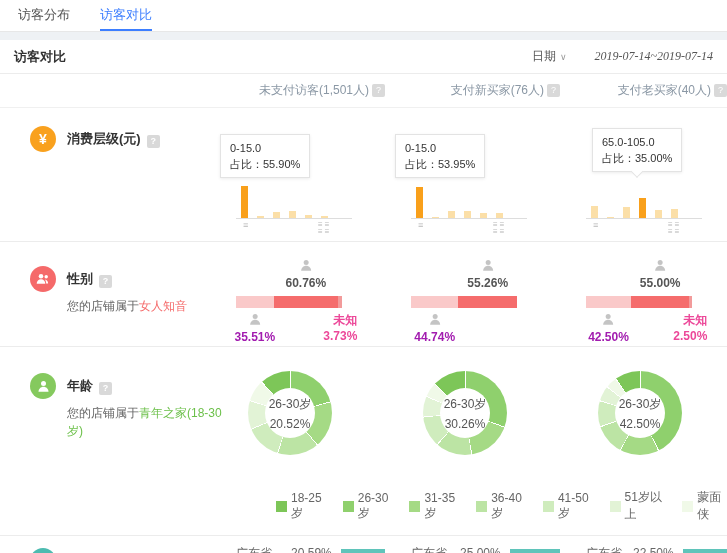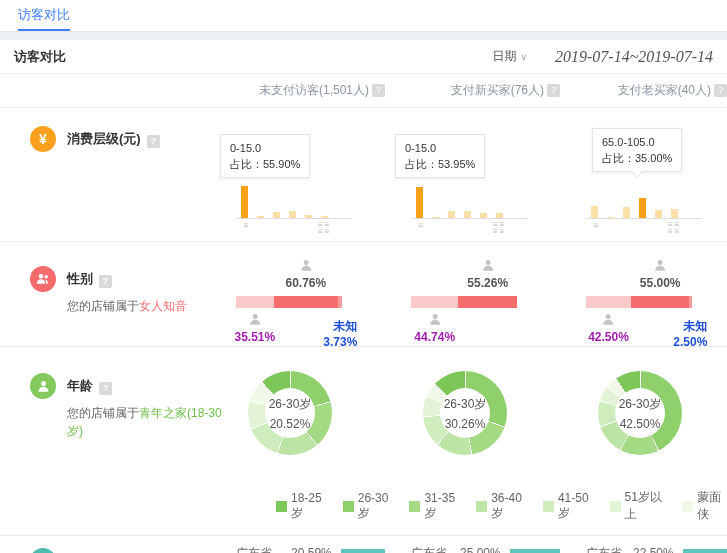--- a/index.html
+++ b/index.html
@@ -9,21 +9,21 @@
   }
   .tabbar{height:31px;border-bottom:1px solid #e7e7e7;display:flex;align-items:stretch;padding-left:18px;gap:30px;background:#fff;}
   .tab{font-size:13px;color:#555;display:flex;align-items:center;cursor:pointer;border-bottom:2px solid transparent;}
   .tab.active{color:#3d7eff;border-bottom-color:#3d7eff;}
   .band{height:8px;background:#eef1f4;}
   .panel-header{height:33px;display:flex;align-items:center;padding:0 14px;border-bottom:1px solid #ececec;}
   .panel-title{font-size:13px;font-weight:bold;color:#333;}
   .spacer{flex:1;}
   .date-label{font-size:12px;color:#555;margin-right:28px;display:flex;align-items:center;gap:4px;cursor:pointer;}
   .caret{font-size:9px;color:#999;}
-  .date-range{font-size:16px;color:#555;font-family:"Liberation Serif",serif;font-style:italic;cursor:pointer;}
+  .date-range{font-size:12px;color:#555;font-family:"Liberation Serif",serif;font-style:italic;cursor:pointer;}
   .grid{display:grid;grid-template-columns:210px 175px 175px 167px;}
   .col-headers{height:33px;align-items:center;border-bottom:1px solid #f0f0f0;}
   .col-header{font-size:12px;color:#8b98a5;display:flex;justify-content:flex-end;align-items:center;gap:3px;}
   .section{border-bottom:1px solid #ececec;}
   .help{width:13px;height:13px;background:#d9d9d9;color:#fff;border-radius:2px;font-size:9px;line-height:13px;
         display:inline-flex;align-items:center;justify-content:center;flex:0 0 auto;cursor:pointer;}
   
   .left-block{padding-left:30px;}
   .lb-row{display:flex;}
   .icon-circle{width:26px;height:26px;border-radius:50%;display:flex;align-items:center;justify-content:center;
@@ -49,21 +49,21 @@
   .coin-grid{position:absolute;left:82px;top:0;display:grid;grid-template-columns:auto auto;gap:0 2px;font-size:8px;line-height:7px;}
   
   .g-cell{position:relative;height:104px;font-weight:bold;}
   .g-wrap{position:absolute;left:26px;top:0;width:106px;height:104px;}
   .g-bar{position:absolute;top:54px;left:0;height:12px;width:106px;display:flex;}
   .seg-male{background:#fac9c9;} .seg-female{background:#f56c6c;} .seg-unknown{background:#f29b9b;}
   .g-top{position:absolute;top:16px;transform:translateX(-50%);text-align:center;font-size:12px;color:#555;
          display:flex;flex-direction:column;align-items:center;gap:3px;}
   .g-male{position:absolute;top:70px;transform:translateX(-50%);text-align:center;font-size:12px;color:#a21caf;
          display:flex;flex-direction:column;align-items:center;gap:3px;}
-  .g-unk{position:absolute;top:76px;left:100%;transform:translateX(-55%);text-align:right;font-size:12px;color:#1d4ed8;line-height:16px;white-space:nowrap;}
+  .g-unk{position:absolute;top:70px;left:100%;transform:translateX(-55%);text-align:right;font-size:12px;color:#ec4899;line-height:16px;white-space:nowrap;}
   
   .a-cell{position:relative;height:112px;padding-top:24px;}
   .donut{width:84px;height:84px;border-radius:50%;position:relative;margin-left:38px;cursor:pointer;}
   .hole{position:absolute;inset:17px;background:#fff;border-radius:50%;display:flex;flex-direction:column;
         align-items:center;justify-content:center;font-size:12px;color:#555;gap:4px;}
   .legend{grid-column:2/5;display:flex;gap:16px;align-items:center;padding:6px 0 12px 66px;font-size:12px;color:#666;}
   .legend-item{display:flex;align-items:center;gap:4px;}
   .sw{width:11px;height:11px;display:inline-block;flex:0 0 auto;}
   
   .r-cell{padding-top:6px;}
@@ -71,20 +71,21 @@
   .r-name{width:48px;margin-left:26px;}
   .r-pct{width:50px;text-align:right;margin-right:9px;}
   .r-bar{height:9px;background:#a9e2dc;}
   .r-bar.dark{background:#5fc4ba;}
   svg{display:block;}
 </style>
 </head>
 <body>
 
 <div class="tabbar">
+  <div class="tab">访客分布</div>
   <div class="tab active">访客对比</div>
 </div>
 <div class="band"></div>
 
 <div class="panel-header">
   <div class="panel-title">访客对比</div>
   <div class="spacer"></div>
   <div class="date-label">
     <span>日期</span>
     <span class="caret">∨</span>

